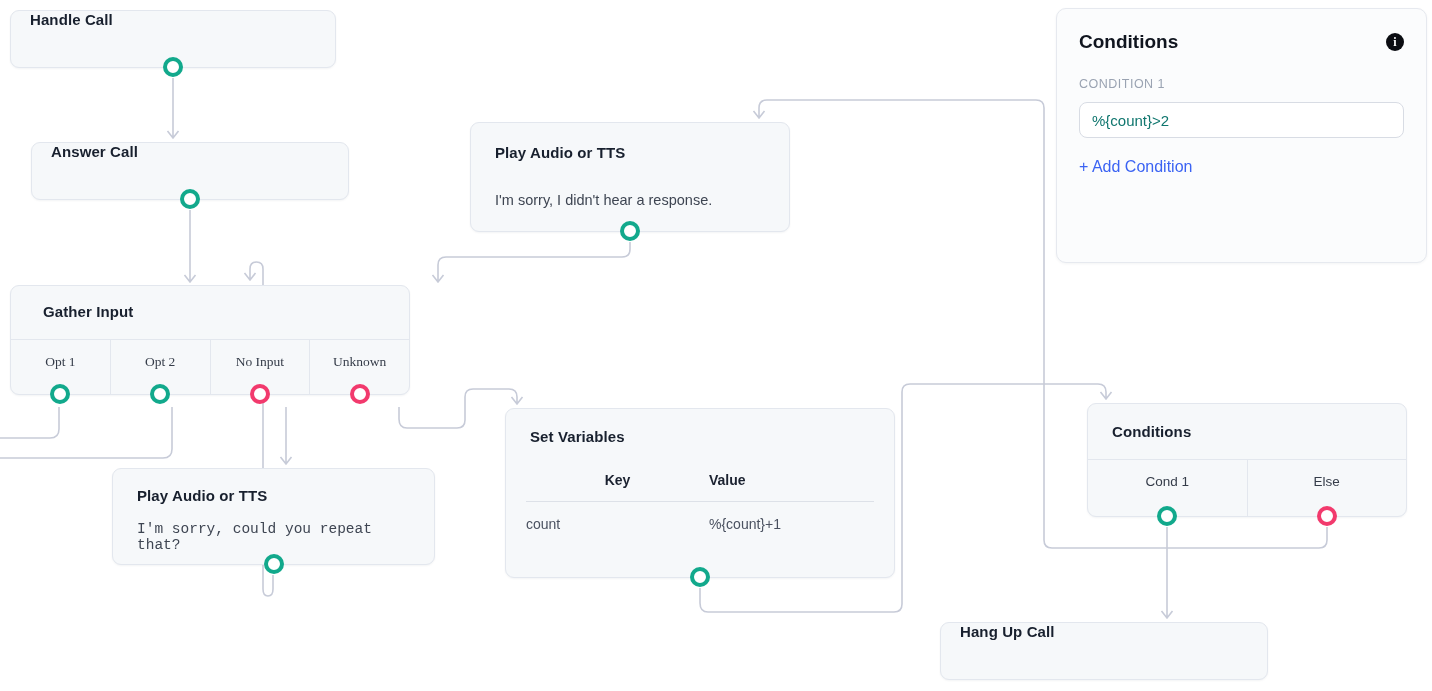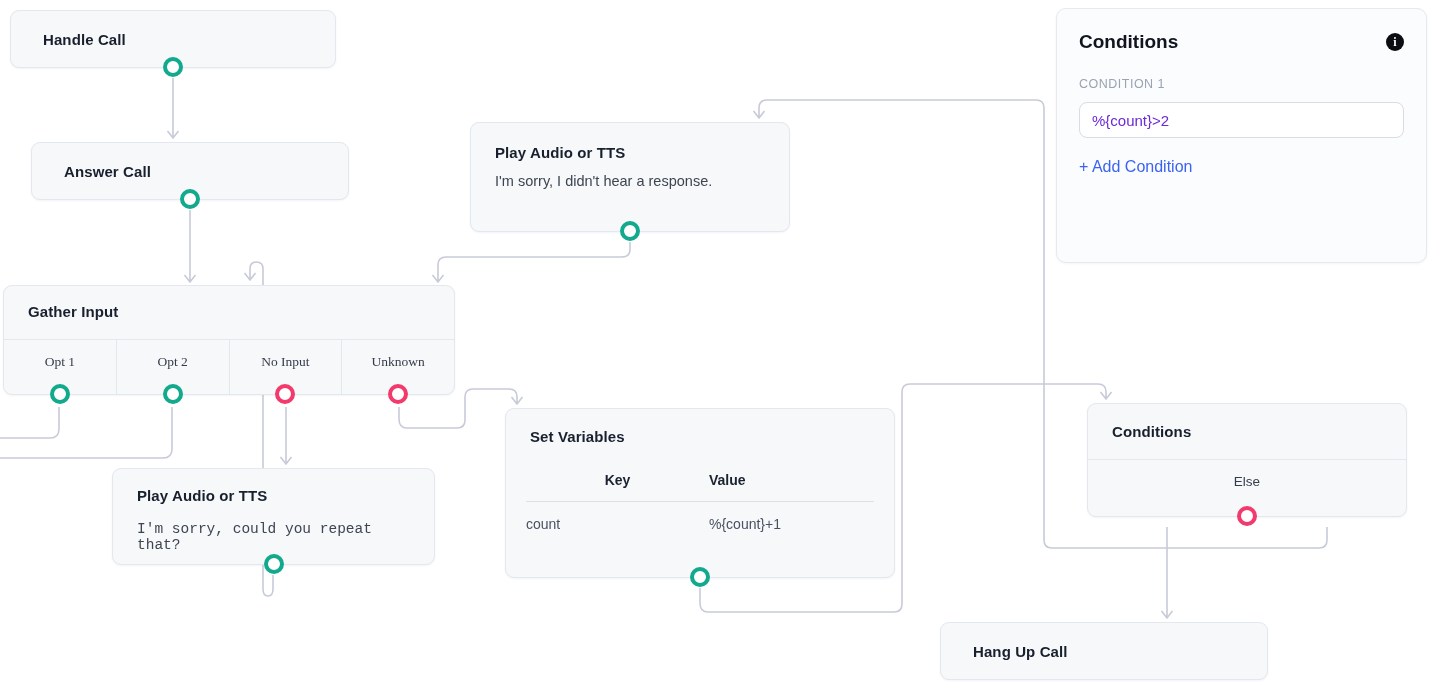--- a/index.html
+++ b/index.html
@@ -7,23 +7,23 @@
   #canvas{position:relative;width:1432px;height:691px;background:#ffffff;}
 
   
   #edges{position:absolute;left:0;top:0;z-index:0;}
   #edges path{fill:none;stroke:#c7cbd8;stroke-width:1.6;}
 
   
   .node{position:absolute;background:#f6f8fa;border:1px solid #e3e7ee;border-radius:9px;
         box-shadow:0 1px 2px rgba(20,30,55,.05);z-index:2;box-sizing:border-box;}
   .node .title{font-weight:bold;font-size:15px;color:#18202e;letter-spacing:.1px;}
-  .simple{display:flex;align-items:center;padding-left:32px;}
+  .simple{display:flex;padding-left:19px;}
   .pad{padding:21px 24px 0 24px;}
-  .body-text{font-size:14.5px;color:#3e4552;margin-top:12px;}
+  .body-text{font-size:14.5px;color:#3e4552;margin-top:31px;}
 
   
   .port{position:absolute;width:12px;height:12px;border-radius:50%;background:#ffffff;
         border:4px solid #12a98c;bottom:-10px;z-index:3;}
   .port.bad{border-color:#f23a6d;}
   .port.center{left:50%;margin-left:-10px;}
 
   
   .opt-row{position:absolute;left:0;right:0;bottom:0;display:flex;border-top:1px solid #e3e7ee;}
   .opt-cell{flex:1;position:relative;display:flex;align-items:flex-start;justify-content:center;
@@ -41,21 +41,21 @@
   .panel{position:absolute;left:1056px;top:8px;width:371px;height:255px;background:#fbfcfd;
          border:1px solid #e6e9ef;border-radius:10px;box-shadow:0 1px 3px rgba(20,30,55,.05);
          box-sizing:border-box;padding:22px 22px 0 22px;z-index:2;}
   .panel-head{display:flex;align-items:center;justify-content:space-between;}
   .panel-title{font-size:19px;font-weight:bold;color:#10151f;}
   .info-badge{width:18px;height:18px;border-radius:50%;background:#0b0d12;color:#ffffff;
               display:flex;align-items:center;justify-content:center;font-size:12px;font-weight:bold;
               font-family:"Liberation Serif",serif;cursor:pointer;}
   .cond-label{margin-top:24px;font-size:12.5px;color:#9aa3b2;letter-spacing:.5px;}
   .cond-input{margin-top:11px;width:100%;height:36px;box-sizing:border-box;border:1px solid #d8dce4;
-              border-radius:8px;background:#ffffff;padding:0 12px;font-size:15px;color:#6d28d9;
+              border-radius:8px;background:#ffffff;padding:0 12px;font-size:15px;color:#0f766e;
               font-family:"Liberation Sans",sans-serif;outline:none;}
   .add-link{margin-top:20px;font-size:16px;color:#3b63f3;cursor:pointer;display:inline-block;}
 
   .blue-title{color:#2e53ef;}
 </style>
 </head>
 <body>
 
 <div id="canvas">
 
@@ -93,21 +93,21 @@
     <span class="title">Answer Call</span>
     <span class="port center"></span>
   </div>
 
   <div class="node pad" style="left:470px;top:122px;width:320px;height:110px;">
     <div class="title">Play Audio or TTS</div>
     <div class="body-text">I'm sorry, I didn't hear a response.</div>
     <span class="port center"></span>
   </div>
 
-  <div class="node" style="left:3px;top:285px;width:452px;height:110px;">
+  <div class="node" style="left:10px;top:285px;width:400px;height:110px;padding-left:8px;">
     <div class="pad" style="padding-top:17px;">
       <span class="title">Gather Input</span>
     </div>
     <div class="opt-row" style="height:54px;font-family:Liberation Serif, serif;">
       <div class="opt-cell">
         <span>Opt 1</span>
         <span class="port center"></span>
       </div>
       <div class="opt-cell">
         <span>Opt 2</span>
@@ -147,20 +147,24 @@
     </div>
     <span class="port center"></span>
   </div>
 
   <div class="node" style="left:1087px;top:403px;width:320px;height:114px;">
     <div class="pad" style="padding-top:19px;">
       <span class="title blue-title">Conditions</span>
     </div>
     <div class="opt-row" style="height:56px;">
       <div class="opt-cell">
+        <span>Cond 1</span>
+        <span class="port center"></span>
+      </div>
+      <div class="opt-cell">
         <span>Else</span>
         <span class="port bad center"></span>
       </div>
     </div>
   </div>
 
   <div class="node simple" style="left:940px;top:622px;width:328px;height:58px;">
     <span class="title">Hang Up Call</span>
   </div>
 

